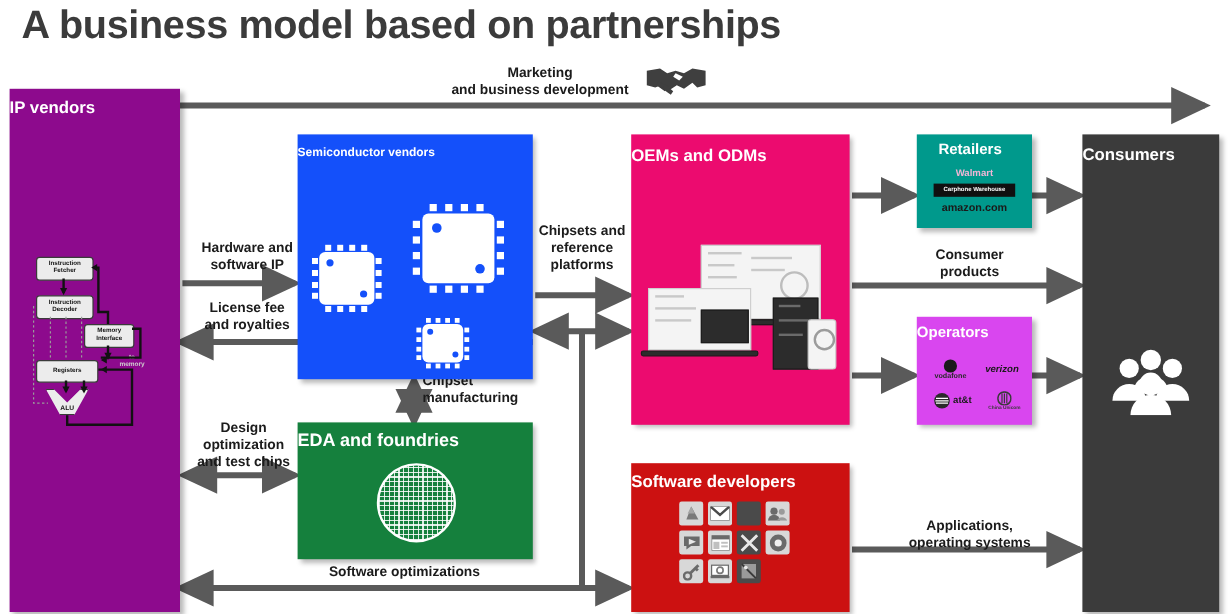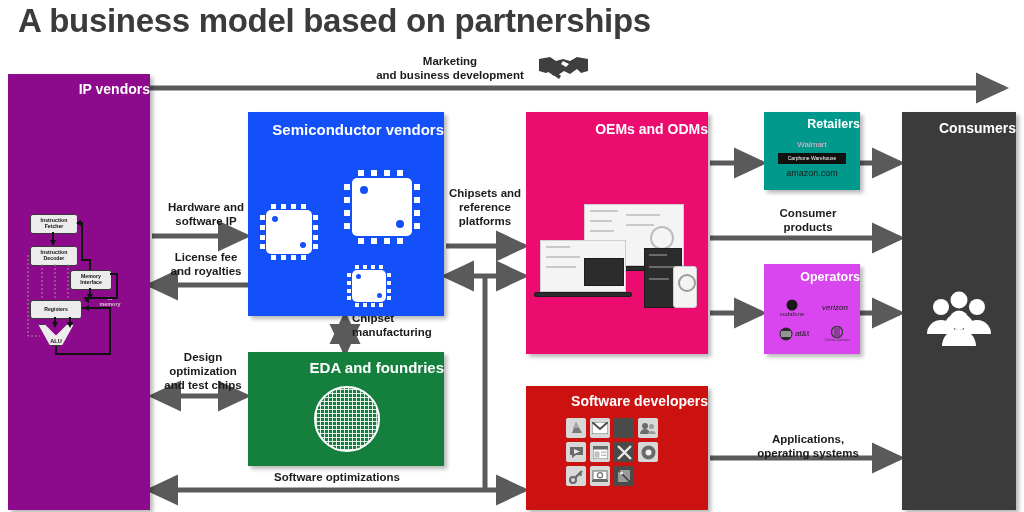--- a/index.html
+++ b/index.html
@@ -16,21 +16,21 @@
     letter-spacing:-0.3px;white-space:nowrap;
   }
 
   .box{
     position:absolute;box-sizing:border-box;
     box-shadow:3px 3px 4px rgba(0,0,0,0.28);
     overflow:hidden;
   }
   .box-title{
     position:absolute;left:0;right:0;
-    text-align:right;color:#fff;font-weight:bold;
+    text-align:left;color:#fff;font-weight:bold;
     line-height:1.12;
   }
 
   .lbl{
     position:absolute;text-align:center;color:#1b1b1b;
     font-size:11.5px;font-weight:bold;line-height:1.22;
     white-space:pre-line;
   }
 
   svg.wires{position:absolute;left:0;top:0;width:1024px;height:512px;pointer-events:none;}
@@ -75,21 +75,21 @@
   
   .apps{position:absolute;display:grid;grid-template-columns:repeat(4,20px);
         grid-auto-rows:20px;gap:4px;}
   .app{width:20px;height:20px;border-radius:2px;background:#d8d8d8;position:relative;
        display:flex;align-items:center;justify-content:center;overflow:hidden;}
   .app.dark{background:#4a4a4a;}
   .app .g{font-size:11px;font-weight:bold;color:#5c5c5c;line-height:1;}
 
   
   .logotile{position:absolute;display:flex;align-items:center;justify-content:center;
-            font-weight:normal;line-height:1;}
+            font-weight:bold;line-height:1;}
 
   
   .people{position:absolute;}
 
   .handshake{position:absolute;color:#3f3f3f;}
 </style>
 </head>
 <body>
 
 <div id="stage">
@@ -207,21 +207,21 @@
         <polygon points="33,120 30,114 36,114"></polygon>
         <polygon points="48,120 45,114 51,114"></polygon>
         <polygon points="54,15 59,12 59,18"></polygon>
         <polygon points="62,92 67,89 67,95"></polygon>
         <polygon points="62,100 67,97 67,103"></polygon>
       </g>
     </svg>
   </div>
 
   <div class="box" style="left:248px;top:112px;width:196px;height:204px;background:#1450FA;">
-    <div class="box-title" style="top:10px;font-size:15px;">Semiconductor
+    <div class="box-title" style="top:10px;font-size:10px;">Semiconductor
 vendors</div>
 
     <div class="chip" style="left:18px;top:98px;width:46px;height:44px;">
       <div class="body"></div>
       <div class="pin" style="left:5px;top:-6px;width:5px;height:5px;"></div>
       <div class="pin" style="left:15px;top:-6px;width:5px;height:5px;"></div>
       <div class="pin" style="left:25px;top:-6px;width:5px;height:5px;"></div>
       <div class="pin" style="left:35px;top:-6px;width:5px;height:5px;"></div>
       <div class="pin" style="left:5px;bottom:-6px;width:5px;height:5px;"></div>
       <div class="pin" style="left:15px;bottom:-6px;width:5px;height:5px;"></div>

